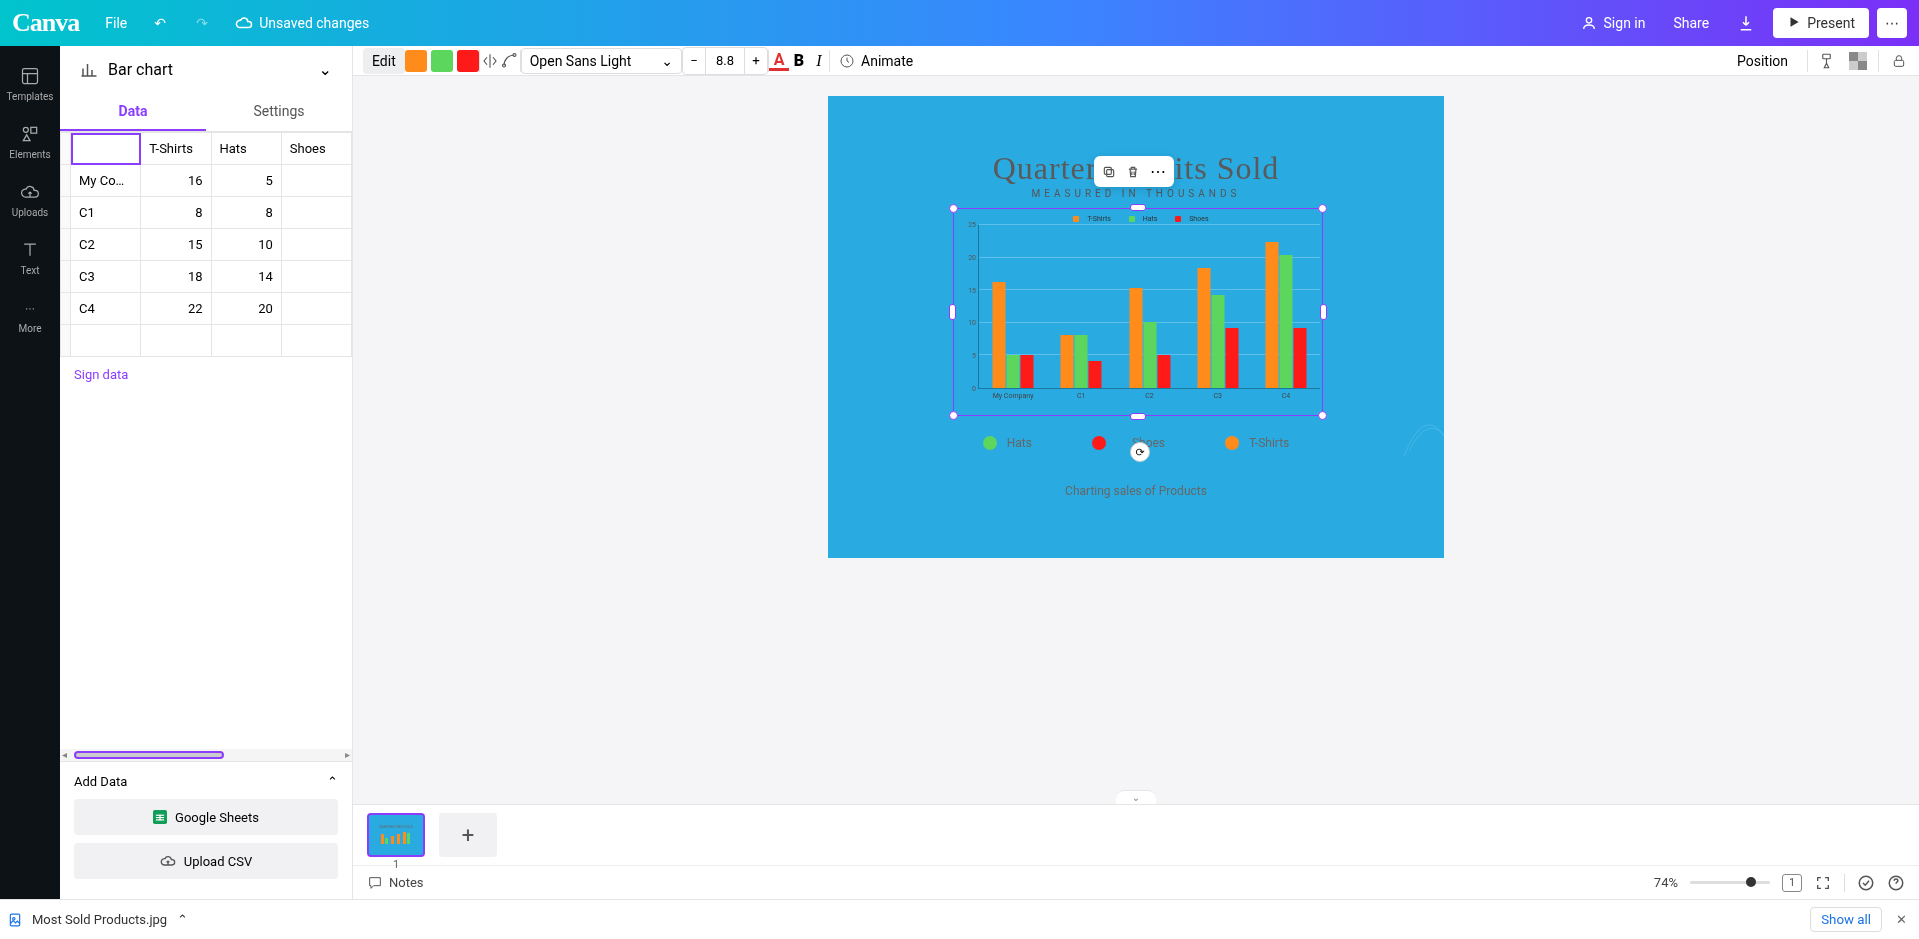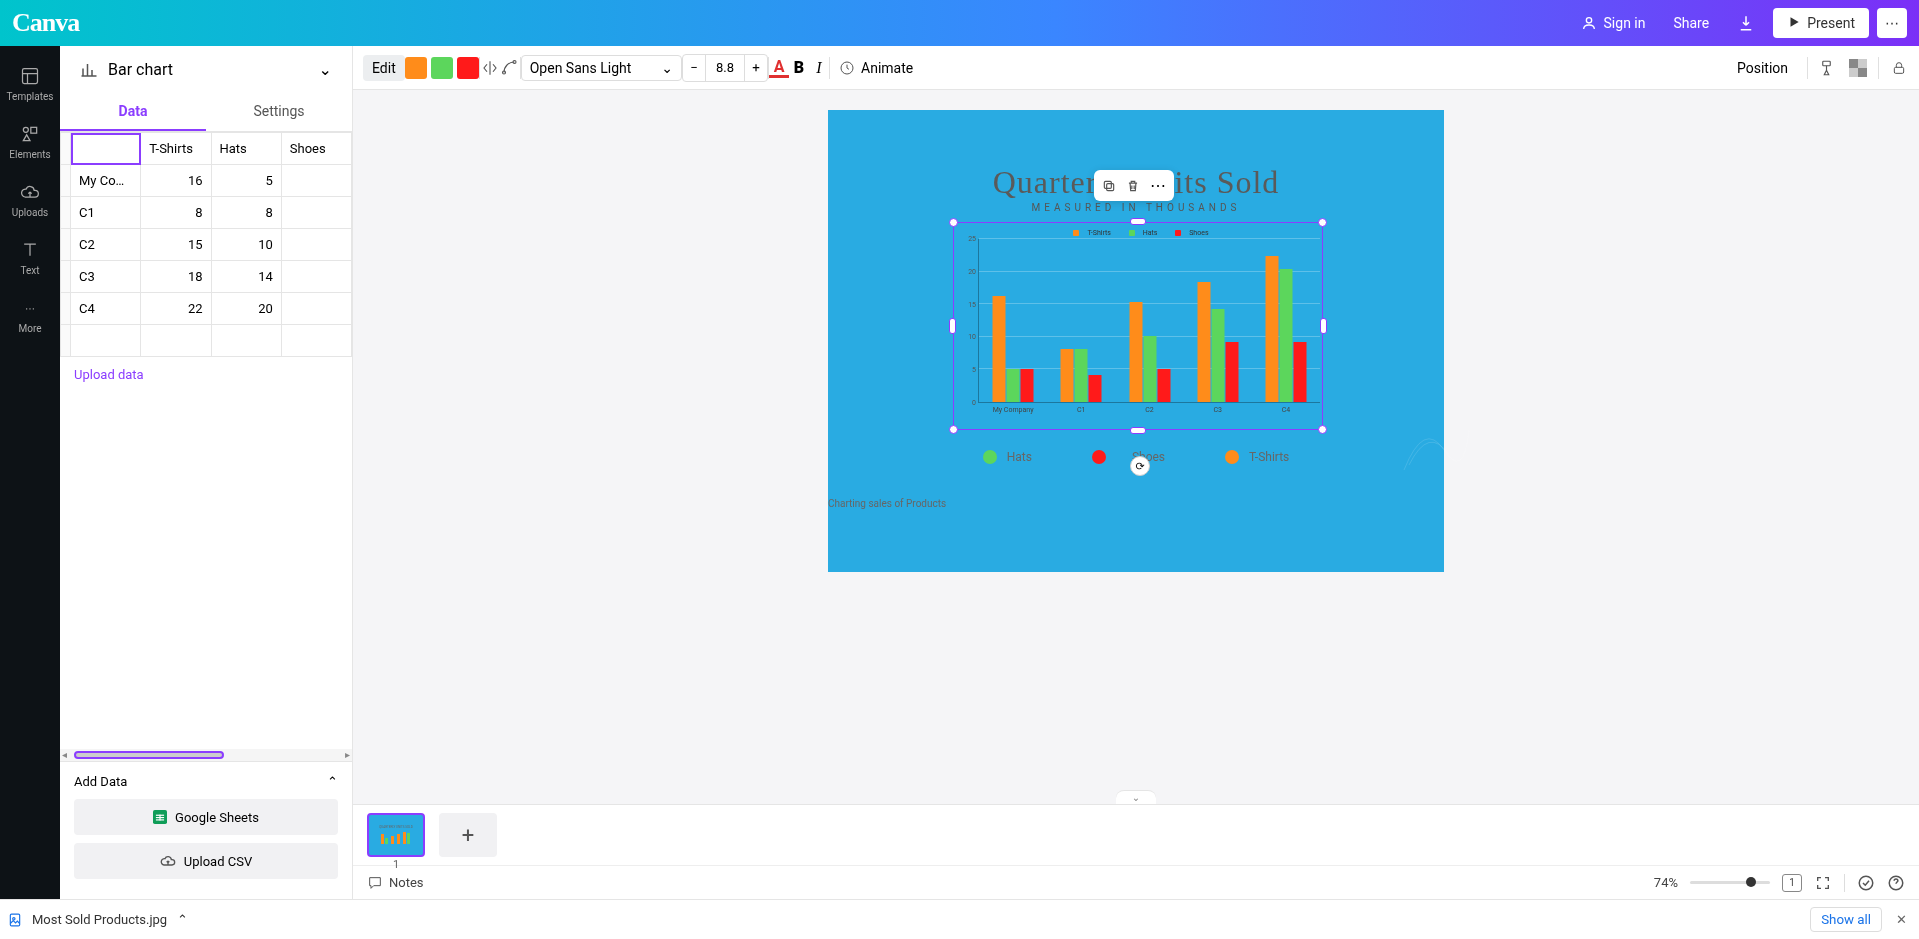--- a/index.html
+++ b/index.html
@@ -39,21 +39,21 @@
 .clear-data { color: #8b3dff; font-size: 13px; padding: 10px 14px; cursor: pointer; }
 .scrollbar-fake { height: 12px; background: #f5f5f5; position: relative; }
 .scrollbar-fake .thumb { position: absolute; left: 14px; width: 150px; height: 8px; top: 2px; background: #ccc; border-radius: 4px; }
 
 .add-data-sec { border-top: 1px solid #e5e5e5; padding: 12px 14px; margin-top: auto; }
 .add-data-head { display: flex; justify-content: space-between; align-items: center; font-size: 13px; margin-bottom: 10px; cursor: pointer; }
 .add-data-btn { width: 100%; background: #f1f1f3; border: none; border-radius: 4px; padding: 10px; font-size: 13px; cursor: pointer; display: flex; align-items: center; justify-content: center; gap: 8px; margin-bottom: 8px; }
 
 
 .canvas-area { flex: 1; display: flex; flex-direction: column; background: #fff; position: relative; }
-.toolbar { height: 44px; border-bottom: 1px solid #e5e5e5; display: flex; align-items: center; padding: 0 10px; gap: 0; font-size: 14px; }
+.toolbar { height: 30px; border-bottom: 1px solid #e5e5e5; display: flex; align-items: center; padding: 0 10px; gap: 0; font-size: 14px; }
 .tb-btn { background: transparent; border: none; padding: 5px 9px; cursor: pointer; border-radius: 4px; font-size: 14px; }
 .tb-btn.grey { background: #eceef0; }
 .swatches { display: flex; gap: 4px; }
 .swatch { width: 22px; height: 22px; border-radius: 3px; cursor: pointer; }
 .divider-v { width: 1px; height: 22px; background: #e0e0e0; }
 .font-sel { border: 1px solid #ddd; border-radius: 4px; padding: 4px 8px; display: flex; align-items: center; gap: 30px; cursor: pointer; min-width: 130px; }
 .size-ctrl { display: flex; align-items: center; border: 1px solid #ddd; border-radius: 4px; }
 .size-ctrl button { border: none; background: transparent; width: 22px; height: 26px; cursor: pointer; }
 .size-ctrl input { border: none; width: 40px; text-align: center; font-size: 13px; outline: none; border-left: 1px solid #ddd; border-right: 1px solid #ddd; height: 26px; }
 .tb-icon { width: 20px; height: 20px; display: inline-flex; align-items: center; justify-content: center; }
@@ -83,21 +83,21 @@
 .plot-area { position: absolute; left: 16px; right: 0; top: 10px; bottom: 10px; border-left: 1px solid rgba(0,0,0,0.3); border-bottom: 1px solid rgba(0,0,0,0.3); }
 .gridline { position: absolute; left: 0; right: 0; height: 1px; background: rgba(255,255,255,0.25); }
 .bar-group { position: absolute; bottom: 0; display: flex; align-items: flex-end; gap: 1px; transform: translateX(-50%); }
 .bar { width: 13px; }
 .x-label { position: absolute; bottom: -12px; font-size: 7px; color: #444; transform: translateX(-50%); white-space: nowrap; }
 
 .legend-bottom { position: absolute; top: 340px; left: 0; right: 0; display: flex; justify-content: center; gap: 60px; font-size: 12px; color: #666; align-items: center; }
 .legend-bottom .lg-item { display: flex; align-items: center; gap: 10px; }
 .legend-bottom .dot { width: 14px; height: 14px; border-radius: 50%; }
 .refresh-btn { position: absolute; top: 346px; left: 302px; width: 20px; height: 20px; background: #fff; border-radius: 50%; display: flex; align-items: center; justify-content: center; font-size: 11px; border: 1px solid #ccc; cursor: pointer; z-index: 3; }
-.caption { position: absolute; top: 388px; left: 0; right: 0; text-align: left; font-size: 10px; color: #666; }
+.caption { position: absolute; top: 388px; left: 0; right: 0; text-align: center; font-size: 12px; color: #666; }
 .doodle { position: absolute; right: -30px; top: 300px; width: 80px; height: 80px; opacity: 0.25; }
 
 
 .page-strip { height: 95px; border-top: 1px solid #e5e5e5; display: flex; flex-direction: column; }
 .collapse-handle { height: 14px; display: flex; align-items: center; justify-content: center; background: #fff; border-top: 1px solid #e5e5e5; margin-top: -14px; position: relative; z-index: 2; width: 40px; border-radius: 8px 8px 0 0; align-self: center; cursor: pointer; font-size: 10px; color: #888; }
 .thumbs { display: flex; align-items: center; gap: 14px; padding: 8px 14px; }
 .thumb { width: 58px; height: 44px; background: #29abe2; border: 2px solid #8b3dff; border-radius: 4px; position: relative; cursor: pointer; display: flex; align-items: center; justify-content: center; }
 .thumb-num { position: absolute; bottom: -16px; left: 50%; transform: translateX(-50%); font-size: 11px; color: #666; }
 .add-page { width: 58px; height: 44px; background: #f1f1f3; border-radius: 4px; display: flex; align-items: center; justify-content: center; font-size: 22px; color: #555; cursor: pointer; }
 .strip-bottom { height: 36px; border-top: 1px solid #eee; display: flex; align-items: center; padding: 0 14px; gap: 6px; font-size: 13px; color: #444; }
@@ -111,20 +111,37 @@
 .download-bar .show-all { margin-left: auto; color: #1a73e8; border: 1px solid #ddd; padding: 4px 10px; border-radius: 4px; background: #fff; cursor: pointer; }
 .download-bar .close-dl { cursor: pointer; padding: 4px; color: #666; }
 
 svg { display: block; }
 </style>
 </head>
 <body>
 
 <div class="header">
   <span class="logo">Canva</span>
+  <div class="header-left">
+    <button class="header-btn">File</button>
+    <button class="header-btn">
+        <span class="header-icon">↶</span>
+      </button>
+    <button class="header-btn" style="opacity:.5">
+        <span class="header-icon">↷</span>
+      </button>
+    <button class="header-btn">
+      <span class="header-icon">
+        <svg width="18" height="18" viewBox="0 0 24 24" fill="none" stroke="#fff" stroke-width="2">
+            <path d="M18 10h-1a5 5 0 0 0-9.6-1.5A4 4 0 0 0 6 18h12a4 4 0 0 0 0-8z"></path>
+          </svg>
+      </span>
+      <span>Unsaved changes</span>
+    </button>
+  </div>
   <div class="header-right">
     <button class="header-btn">
       <span class="header-icon">
         <svg width="16" height="16" viewBox="0 0 24 24" fill="none" stroke="#fff" stroke-width="2">
             <circle cx="12" cy="8" r="4"></circle>
             <path d="M4 21c0-4 4-6 8-6s8 2 8 6"></path>
           </svg>
       </span>
       <span>Sign in</span>
     </button>
@@ -255,21 +272,21 @@
         <tr>
               <td></td>
           <td></td>
           <td></td>
           <td></td>
           <td></td>
         </tr>
       </tbody>
         </table>
     </div>
-    <div class="clear-data">Upload data</div>
+    <div class="clear-data">Sign data</div>
     <div style="flex:1"></div>
     <div class="scrollbar-fake">
         <span style="position:absolute;left:2px;top:0;font-size:10px;color:#888">◂</span>
         <div class="thumb"></div>
         <span style="position:absolute;right:2px;top:0;font-size:10px;color:#888">▸</span>
       </div>
 
     <div class="add-data-sec">
       <div class="add-data-head">
         <span>Add Data</span>

